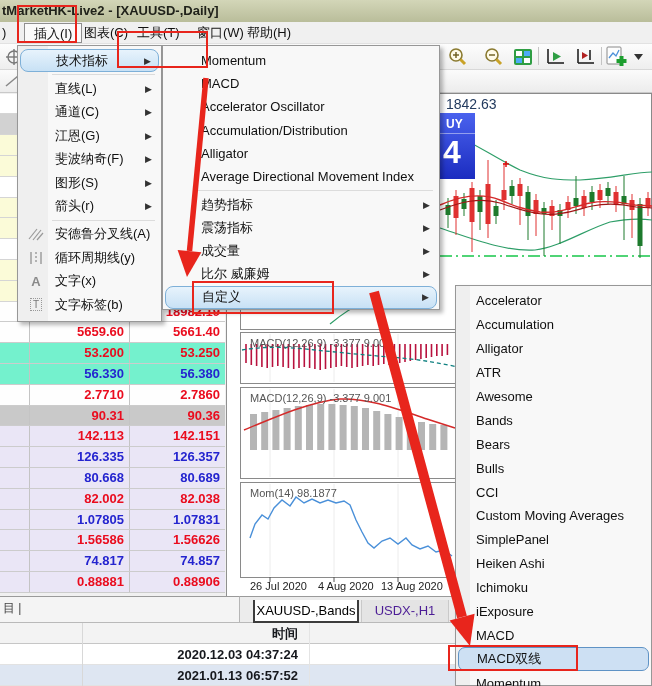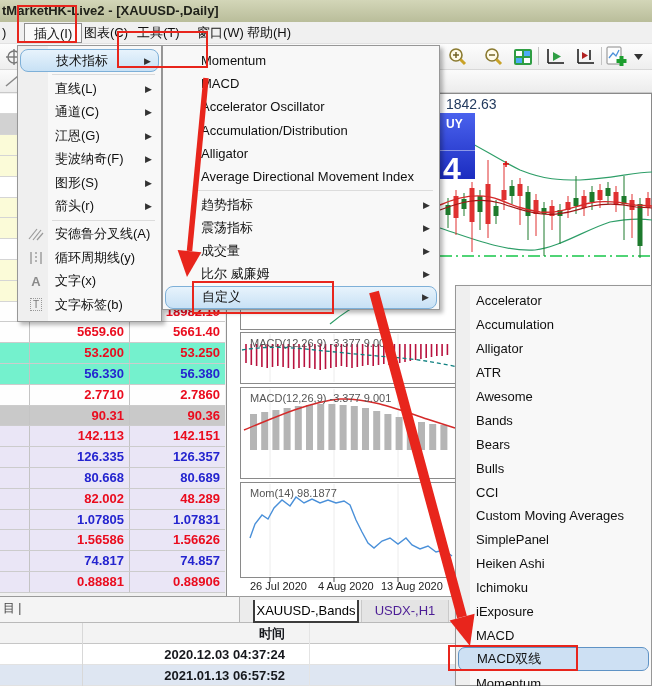--- a/index.html
+++ b/index.html
@@ -33,33 +33,33 @@
   .bg-gray{background:#c9c9c9;} .bg-lav{background:#eae6f6;}
   .mw-upper{position:absolute;left:0;width:225px;height:20.8px;border-bottom:1px solid #d5d5d5;}
   .mw-footer{position:absolute;left:0;top:596px;width:240px;height:26px;background:#f4f4f4;
     border-top:1px solid #9a9a9a;border-right:1px solid #b5b5b5;font-size:12px;color:#444;
     line-height:22px;padding-left:3px;}
   
   .chart-wrap{position:absolute;left:226px;top:93px;width:426px;height:503px;background:#fff;z-index:1;}
   .price-label{position:absolute;left:446px;top:96px;font-size:14px;color:#223a5e;z-index:2;}
   .buy-box{position:absolute;left:440px;top:113px;width:35px;height:66px;z-index:3;
     background:linear-gradient(#4a62ee,#1b2cc0);color:#fff;overflow:hidden;}
-  .buy-top{font-size:12px;font-weight:bold;padding:4px 0 19px 6px;border-bottom:1px solid rgba(255,255,255,.45);}
+  .buy-top{font-size:12px;font-weight:bold;padding:4px 0 2px 6px;border-bottom:1px solid rgba(255,255,255,.45);}
   .buy-digit{font-size:32px;font-weight:bold;line-height:36px;padding-left:3px;}
   
   .tabbar{position:absolute;left:240px;top:596px;width:412px;height:26px;background:#ececec;
     border-top:1px solid #9a9a9a;}
   .tab{position:absolute;top:3px;height:23px;line-height:21px;font-size:13px;text-align:center;}
   .tab.active{background:#fff;border:2px solid #3c3c3c;border-top:none;color:#000;z-index:2;}
   .tab.inactive{color:#4c1d95;border:1px solid #c9c9c9;border-top:none;background:#e4e4e4;}
   .btable{position:absolute;left:0;top:622px;width:652px;height:64px;background:#fff;}
   .bt-header{position:absolute;left:0;top:0;width:652px;height:22px;background:#f3f3f3;
     border-top:1px solid #b9b9b9;border-bottom:1px solid #c6c6c6;}
   .bt-cell{font-size:13px;color:#16181d;font-weight:bold;text-align:right;line-height:21px;}
-  .bt-time{position:absolute;left:82px;width:228px;height:22px;padding-right:24px;border-left:1px solid #d8d8d8;border-right:1px solid #e4e4e4;}
+  .bt-time{position:absolute;left:82px;width:228px;height:22px;padding-right:11px;border-left:1px solid #d8d8d8;border-right:1px solid #e4e4e4;}
   .bt-row{position:absolute;left:0;width:652px;height:21px;border-bottom:1px solid #e2e2e2;}
   
   .menu{position:absolute;background:#f8f8f8;border:1px solid #979797;
     box-shadow:3px 3px 4px rgba(0,0,0,.28);display:flex;flex-direction:column;z-index:50;padding:3px 2px;}
   .menu-item{position:relative;display:flex;align-items:center;font-size:13px;color:#101010;}
   .menu-sep{height:1px;background:#dcdcdc;margin:2px 4px 2px 32px;flex:none;}
   .mi-label{white-space:nowrap;}
   .mi-arrow{position:absolute;right:7px;font-size:9px;color:#333;}
   .mi-icon{position:absolute;left:7px;width:18px;height:16px;display:flex;align-items:center;justify-content:center;color:#8a8a8a;font-size:12px;}
   .hl{background:linear-gradient(#e7f3fc,#c8e1f5);border:1px solid #7eb0d8;border-radius:8px;}
@@ -219,21 +219,21 @@
         <div class="mw-cell c-ask blue">126.357</div>
       </div>
       <div class="mw-row bg-lav" style="top: 468px;">
         <div class="mw-cell c-sym"></div>
         <div class="mw-cell c-bid blue">80.668</div>
         <div class="mw-cell c-ask blue">80.689</div>
       </div>
       <div class="mw-row bg-lav" style="top: 488.8px;">
         <div class="mw-cell c-sym"></div>
         <div class="mw-cell c-bid red">82.002</div>
-        <div class="mw-cell c-ask red">48.289</div>
+        <div class="mw-cell c-ask red">82.038</div>
       </div>
       <div class="mw-row bg-lav" style="top: 509.6px;">
         <div class="mw-cell c-sym"></div>
         <div class="mw-cell c-bid blue">1.07805</div>
         <div class="mw-cell c-ask blue">1.07831</div>
       </div>
       <div class="mw-row bg-lav" style="top: 530.4px;">
         <div class="mw-cell c-sym"></div>
         <div class="mw-cell c-bid red">1.56586</div>
         <div class="mw-cell c-ask red">1.56626</div>

